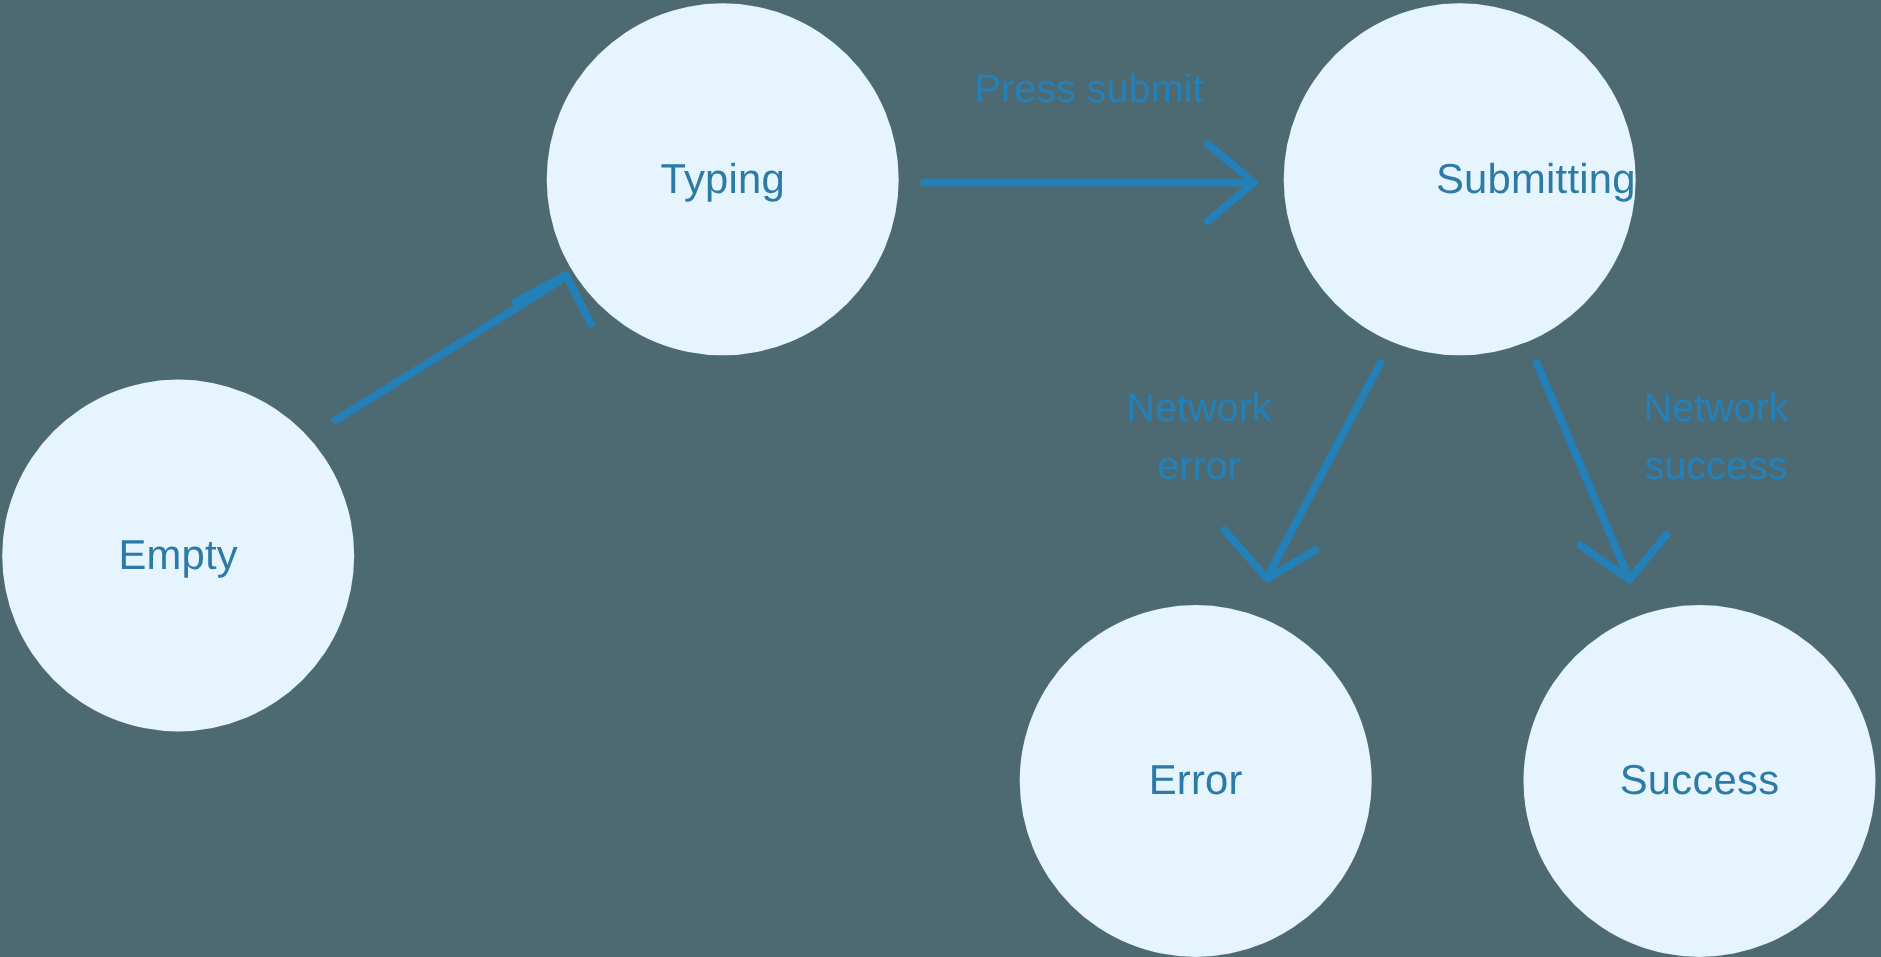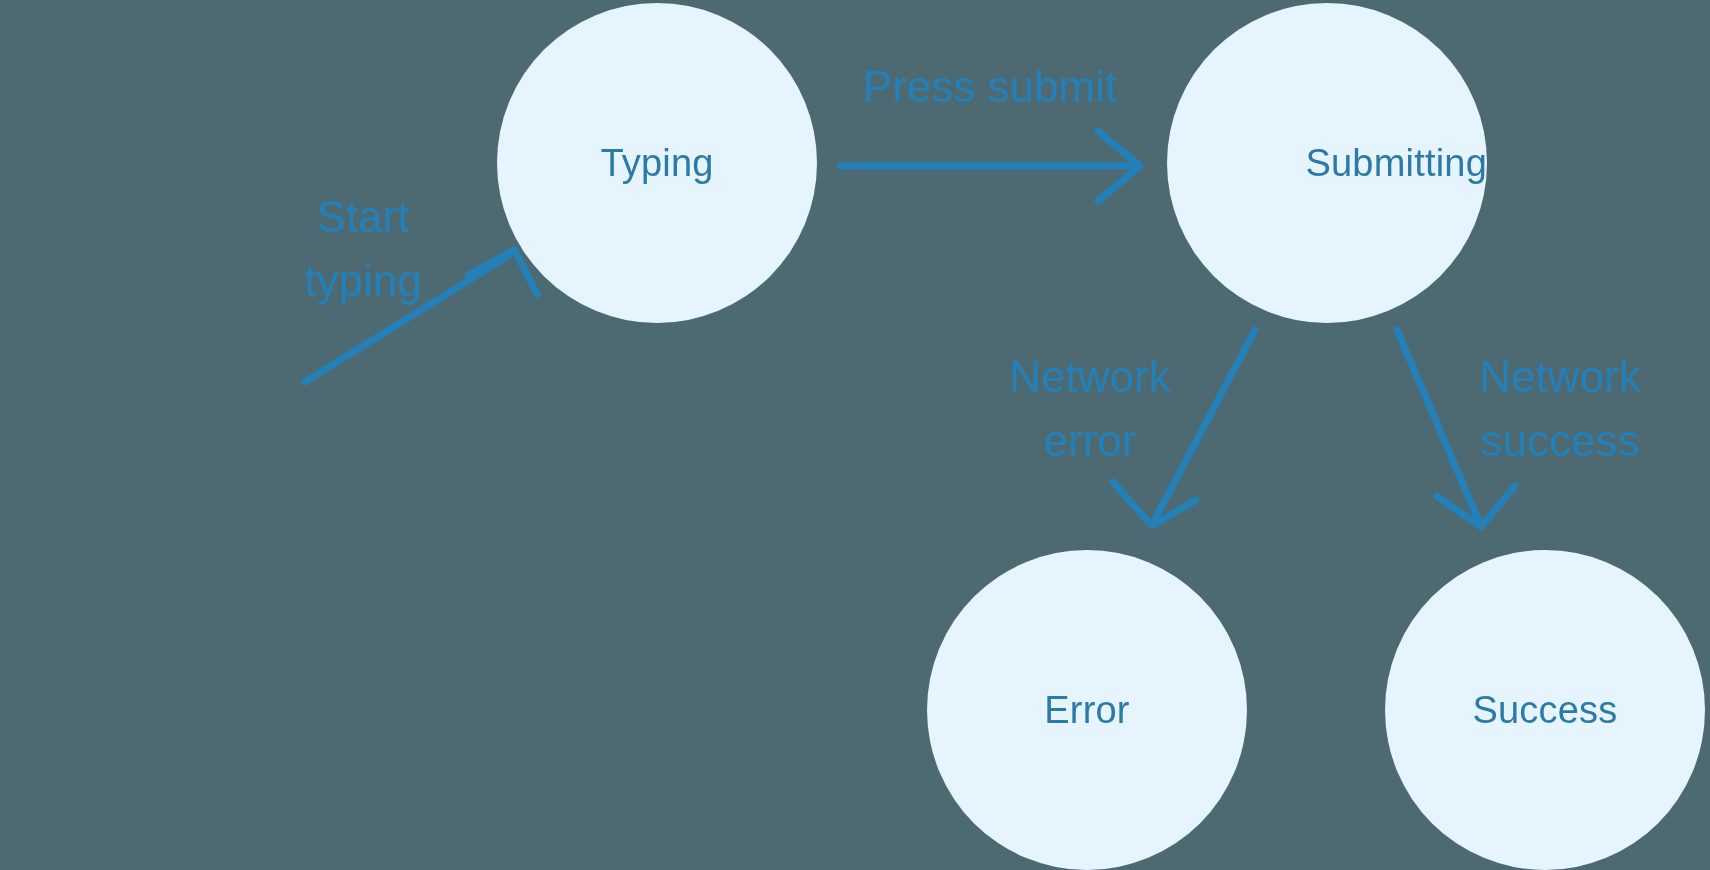--- a/index.html
+++ b/index.html
@@ -36,21 +36,21 @@
     color: #2c7aa6;
     font-size: 38px;
     font-weight: 400;
     letter-spacing: 0.2px;
     line-height: 1;
     white-space: nowrap;
   }
   .edge-label {
     position: absolute;
     color: #2380b9;
-    font-size: 44px;
+    font-size: 36px;
     font-weight: 400;
     line-height: 1.45;
     text-align: center;
     white-space: pre-line;
   }
   
   #node-empty      { left: 2px;    top: 345px; width: 320px; height: 320px; }
   #node-typing     { left: 497px;  top: 3px;   width: 320px; height: 320px; }
   #node-submitting { left: 1167px; top: 3px;   width: 320px; height: 320px; justify-content: flex-end; }
   #node-error      { left: 927px;  top: 550px; width: 320px; height: 320px; }
@@ -83,39 +83,40 @@
       <line x1="1255" y1="330" x2="1155" y2="519" stroke="#2380b9" stroke-width="7" stroke-linecap="round"></line>
       <polyline points="1113,482 1152,526 1196,500" fill="none" stroke="#2380b9" stroke-width="7" stroke-linecap="round" stroke-linejoin="round"></polyline>
     </g>
 
     <g>
       <line x1="1397" y1="330" x2="1478" y2="519" stroke="#2380b9" stroke-width="7" stroke-linecap="round"></line>
       <polyline points="1437,496 1481,527 1515,486" fill="none" stroke="#2380b9" stroke-width="7" stroke-linecap="round" stroke-linejoin="round"></polyline>
     </g>
   </svg>
 
+  <div class="node" id="node-empty">
+    <span class="node-label">Empty</span>
+  </div>
 
   <div class="node" id="node-typing">
     <span class="node-label">Typing</span>
   </div>
 
   <div class="node" id="node-submitting">
     <span class="node-label">Submitting</span>
   </div>
 
   <div class="node" id="node-error">
     <span class="node-label">Error</span>
   </div>
 
   <div class="node" id="node-success">
     <span class="node-label">Success</span>
   </div>
 
-  <div class="edge-label" id="label-start-typing">Start
-typing</div>
 
   <div class="edge-label" id="label-press-submit">Press submit</div>
 
   <div class="edge-label" id="label-network-error">Network
 error</div>
 
   <div class="edge-label" id="label-network-success">Network
 success</div>
 
 </div>

